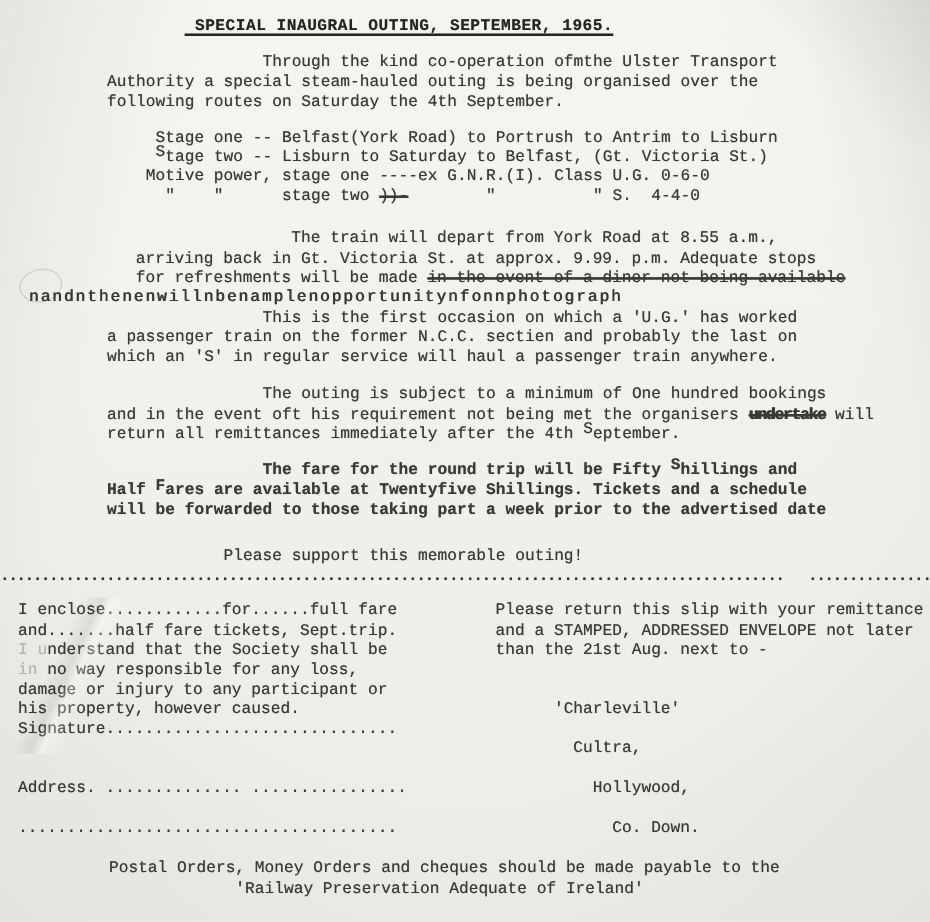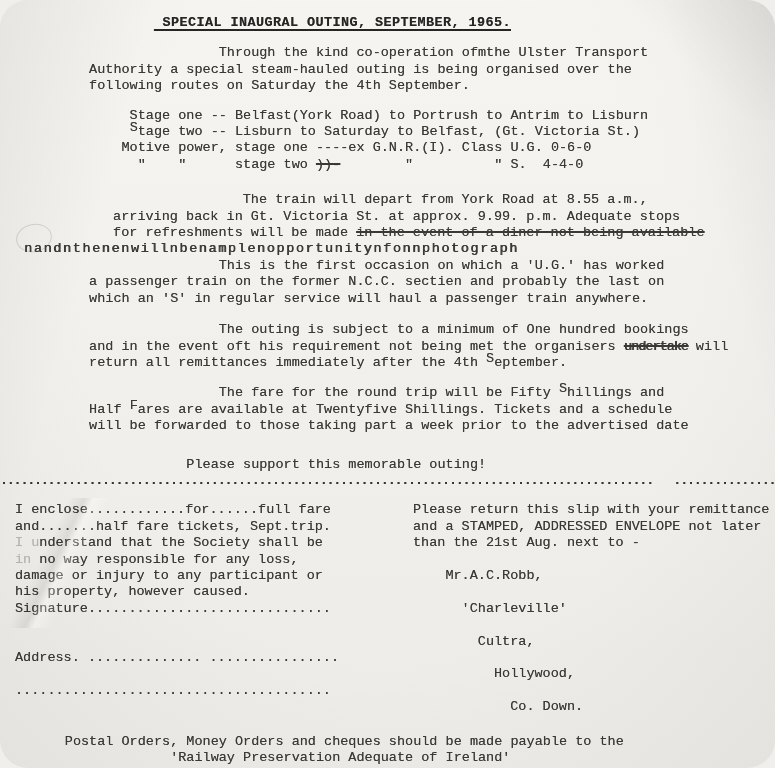--- a/index.html
+++ b/index.html
@@ -11,26 +11,25 @@
     position:relative;width:775px;height:768px;overflow:hidden;
     background:
       linear-gradient(105deg, rgba(0,0,0,0.045), rgba(0,0,0,0) 16%),
       linear-gradient(255deg, rgba(0,0,0,0.05), rgba(0,0,0,0) 12%),
       linear-gradient(180deg, rgba(255,255,255,0.25), rgba(0,0,0,0.02) 85%),
       radial-gradient(ellipse at 50% 42%, #f3f1ed 55%, #e9e7e2 100%);
     font-family:"Liberation Mono","DejaVu Sans Mono",monospace;
     font-size:13.5px;line-height:16.4px;
     color:var(--ink,#3a3936);
     text-shadow:0 0 0.6px rgba(52,50,47,0.65);
-    border-radius:28px;
   }
   .line{white-space:pre;min-height:16.4px;}
   .s-title{font-weight:bold;letter-spacing:.4px;text-decoration:underline;text-decoration-thickness:1.5px;text-underline-offset:3px;color:var(--accent_dark,#262524);}
   .s-st{text-decoration:line-through;text-decoration-thickness:1.5px;}
-  .s-stb{text-decoration:line-through;text-decoration-thickness:1.8px;font-weight:normal;letter-spacing:-1px;text-shadow:.7px 0 currentColor;}
+  .s-stb{text-decoration:line-through;text-decoration-thickness:1.8px;font-weight:bold;letter-spacing:-1px;text-shadow:.7px 0 currentColor;}
   .s-r{position:relative;top:-4px;}
   .s-ot{letter-spacing:1.6px;text-shadow:.6px 0 currentColor;}
   .s-dots{font-weight:bold;letter-spacing:-1.3px;color:#35332f;}
   .s-faint{opacity:.3;}
   .slip{display:flex;}
   .col-left{padding-left:15px;width:385px;flex:0 0 auto;}
   .col-right{padding-left:13px;flex:0 0 auto;}
   
   .artifact-circle{
     position:absolute;left:16px;top:224px;width:34px;height:26px;
@@ -78,21 +77,21 @@
     <div>
       <div class="line"><span>                           This is the first occasion on which a 'U.G.' has worked</span></div>
       <div class="line"><span>           a passenger train on the former N.C.C. sectien and probably the last on</span></div>
       <div class="line"><span>           which an 'S' in regular service will haul a passenger train anywhere.</span></div>
     </div>
     <div style="margin-top: 15px;">
       <div class="line"><span>                           The outing is subject to a minimum of One hundred bookings</span></div>
       <div class="line"><span>           and in the event oft his requirement not being met the organisers </span><span class="s-stb">undertake</span><span> will</span></div>
       <div class="line"><span>           return all remittances immediately after the 4th </span><span class="s-r">S</span><span>eptember.</span></div>
     </div>
-    <div style="margin-top: 14px;">
+    <div style="margin-top: 14px; font-weight: bold;">
       <div class="line"><span>                           The fare for the round trip will be Fifty </span><span class="s-r">S</span><span>hillings and</span></div>
       <div class="line"><span>           Half </span><span class="s-r">F</span><span>ares are available at Twentyfive Shillings. Tickets and a schedule</span></div>
       <div class="line"><span>           will be forwarded to those taking part a week prior to the advertised date</span></div>
     </div>
     <div style="margin-top: 22px;">
       <div class="line"><span>                       Please support this memorable outing!</span></div>
     </div>
     <div>
       <div class="line"><span class="s-dots">................................................................................................   ..................</span></div>
     </div>
@@ -109,28 +108,27 @@
         <div class="line"><span></span>&nbsp;</div>
         <div class="line"><span>Address. .............. ................</span></div>
         <div class="line"><span></span>&nbsp;</div>
         <div class="line"><span>.......................................</span></div>
       </div>
       <div class="col-right">
         <div class="line"><span>Please return this slip with your remittance</span></div>
         <div class="line"><span>and a STAMPED, ADDRESSED ENVELOPE not later</span></div>
         <div class="line"><span>than the 21st Aug. next to -</span></div>
         <div class="line"><span></span>&nbsp;</div>
-        <div class="line"><span>    Mr.A.C.Robb,</span></div>
         <div class="line"><span></span>&nbsp;</div>
         <div class="line"><span>      'Charleville'</span></div>
         <div class="line"><span></span>&nbsp;</div>
         <div class="line"><span>        Cultra,</span></div>
         <div class="line"><span></span>&nbsp;</div>
         <div class="line"><span>          Hollywood,</span></div>
         <div class="line"><span></span>&nbsp;</div>
         <div class="line"><span>            Co. Down.</span></div>
       </div>
     </div>
-    <div style="margin-top: 18px;">
+    <div style="margin-top: 18px; padding-left: 26px;">
       <div class="line"><span>        Postal Orders, Money Orders and cheques should be made payable to the</span></div>
       <div class="line"><span>                     'Railway Preservation Adequate of Ireland'</span></div>
     </div>
   </div>
 
 </body></html>

